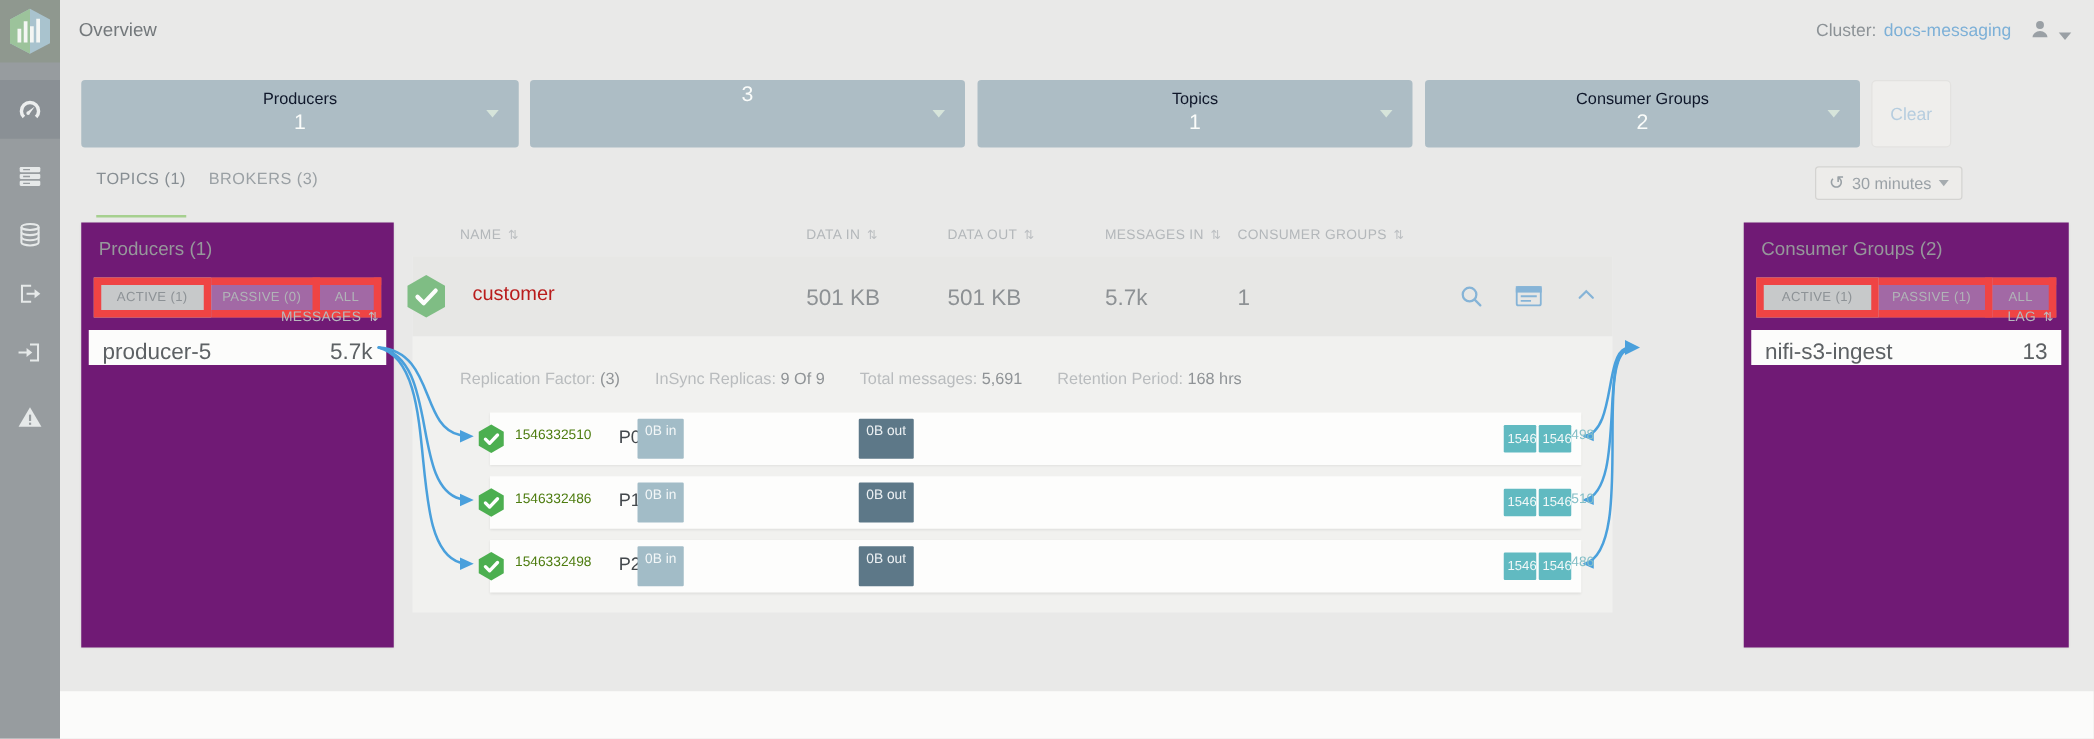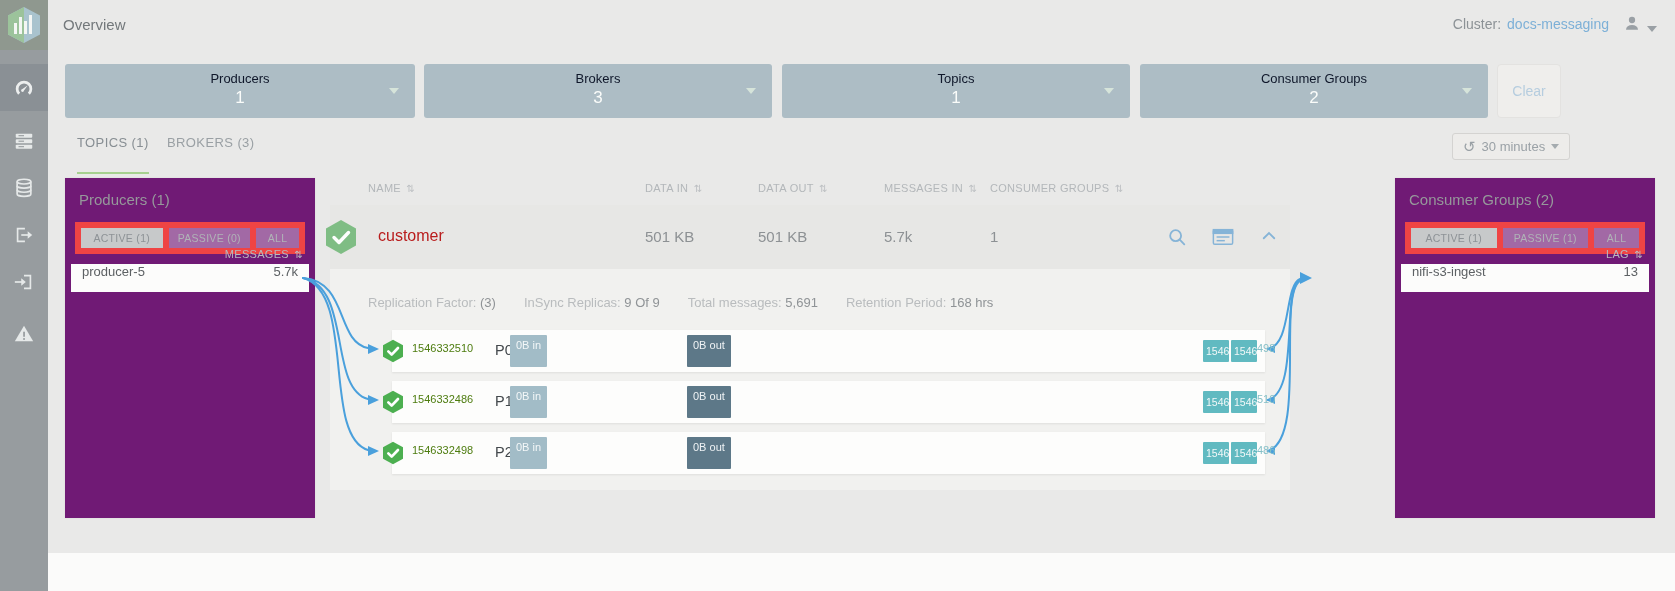--- a/index.html
+++ b/index.html
@@ -35,30 +35,30 @@
 
   
   .panel { position:absolute; top:178px; height:340px; background:#701a75; box-shadow:0 0 2px rgba(0,0,0,.07); }
   .panel-title { position:absolute; left:14px; top:13px; font-size:15px; color:#96989b; }
   .seg { position:absolute; left:10px; right:10px; top:44px; display:flex; }
   .seg-btn { flex:1.9; border:6px solid #ef4444; background:rgba(255,255,255,.35); color:#b0b4b7; font-size:10.5px; letter-spacing:.3px; text-align:center; padding:4px 0; cursor:pointer; }
   .seg-btn + .seg-btn { border-left:none; }
   .seg-btn.sel { background:#c7c9ca; color:#8d9296; }
   .seg-btn.all { flex:1; }
   .panel-colhdr { position:absolute; right:12px; top:70px; font-size:11px; color:#b7babd; letter-spacing:.3px; }
-  .panel-row { position:absolute; left:6px; right:6px; top:86px; height:28px; background:#fcfcfb; display:flex; align-items:flex-start; justify-content:space-between; padding:0 11px; font-size:13px; color:#5d6164; cursor:pointer; }
+  .panel-row { position:absolute; left:6px; right:6px; top:86px; height:28px; background:#fcfcfb; display:flex; align-items:flex-end; justify-content:space-between; padding:0 11px; font-size:18px; color:#5d6164; cursor:pointer; }
 
   
   .colhdr { position:absolute; top:182px; font-size:11px; color:#b3b7ba; letter-spacing:.3px; }
   .sort { font-size:10px; color:#bcbfc2; margin-left:2px; }
   .topic-card { position:absolute; left:330px; top:205px; width:960px; height:285px; background:#f1f1ef; }
   .topic-hdr { position:absolute; left:0; top:0; width:960px; height:64px; background:#e7e7e5; }
   .topic-hex { position:absolute; left:-7px; top:14px; }
   .topic-name { position:absolute; left:48px; top:22px; font-size:16px; color:#b91c1c; }
-  .tval { position:absolute; top:23px; font-size:15px; color:#8d9194; }
+  .tval { position:absolute; top:23px; font-size:18px; color:#8d9194; }
   .ticon { position:absolute; top:22px; cursor:pointer; }
   .meta { position:absolute; left:38px; top:90px; font-size:13px; color:#b9bcbe; display:flex; gap:28px; }
   .meta b { font-weight:normal; color:#8f9396; }
   .prow { position:absolute; left:62px; width:873px; height:42px; background:#fdfdfc; box-shadow:0 1px 2px rgba(0,0,0,.08); }
   .phex { position:absolute; left:-11px; top:9px; }
   .pid { position:absolute; left:20px; top:12px; font-size:11px; color:#4d7c0f; }
   .ppart { position:absolute; left:103px; top:12px; font-size:14.5px; color:#43484c; }
   .badge { position:absolute; top:5px; height:32px; line-height:20px; padding:0 6px; font-size:11px; color:#f3f7f8; border-radius:1px; }
   .badge.in { left:118px; background:#a2bcc7; }
   .badge.out { left:295px; background:#5d7888; color:#eef2f4; }
@@ -151,21 +151,20 @@
     </svg>
     <span class="caret"></span>
   </div>
 
   <div class="card" style="left:65px;width:350px">
     <span class="lbl">Producers</span>
     <span class="val">1</span>
     <span class="caret"></span>
   </div>
   <div class="card" style="left:424px;width:348px">
-    <span class="lbl">Brokers</span>
     <span class="val">3</span>
     <span class="caret"></span>
   </div>
   <div class="card" style="left:782px;width:348px">
     <span class="lbl">Topics</span>
     <span class="val">1</span>
     <span class="caret"></span>
   </div>
   <div class="card" style="left:1140px;width:348px">
     <span class="lbl">Consumer Groups</span>

